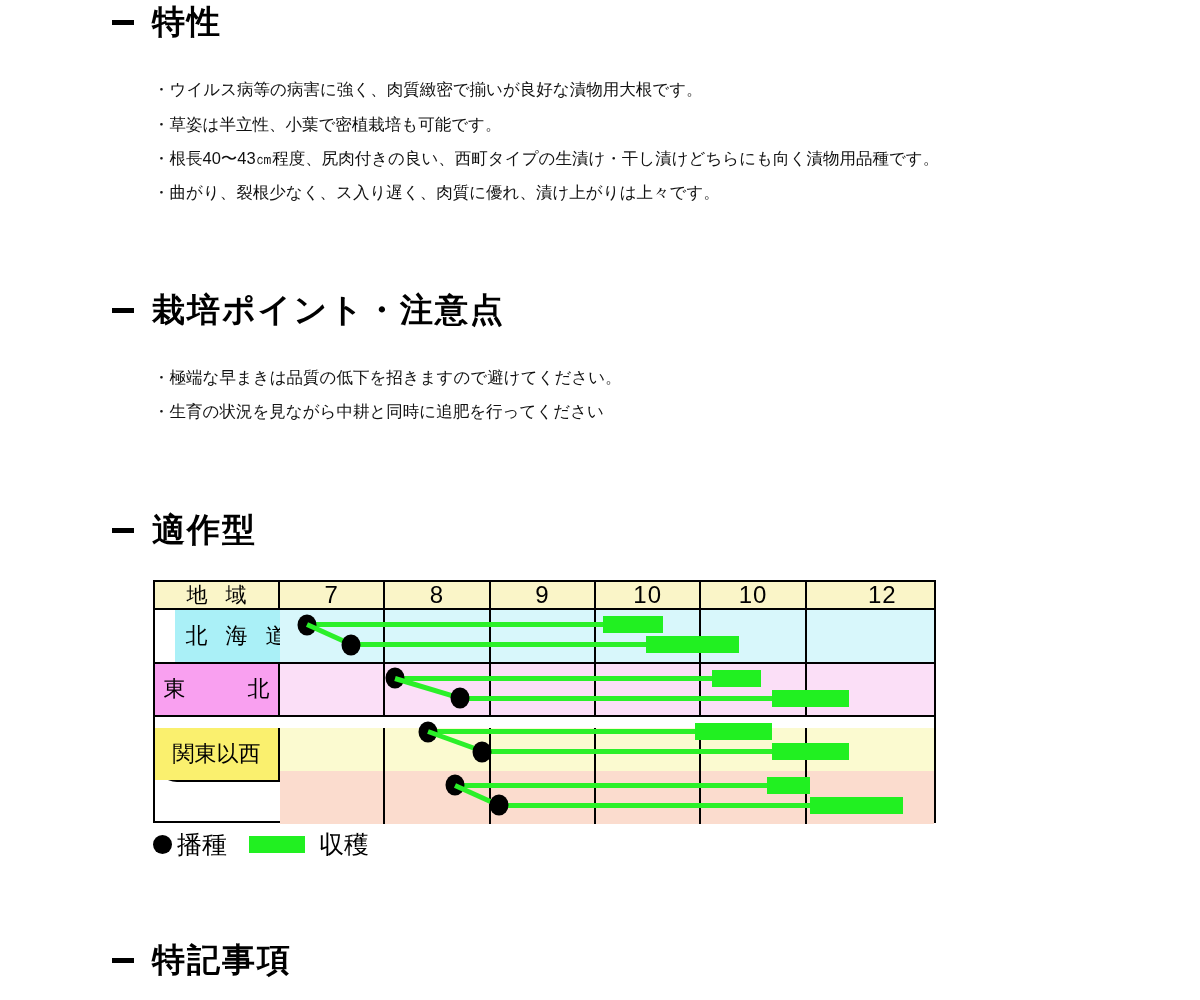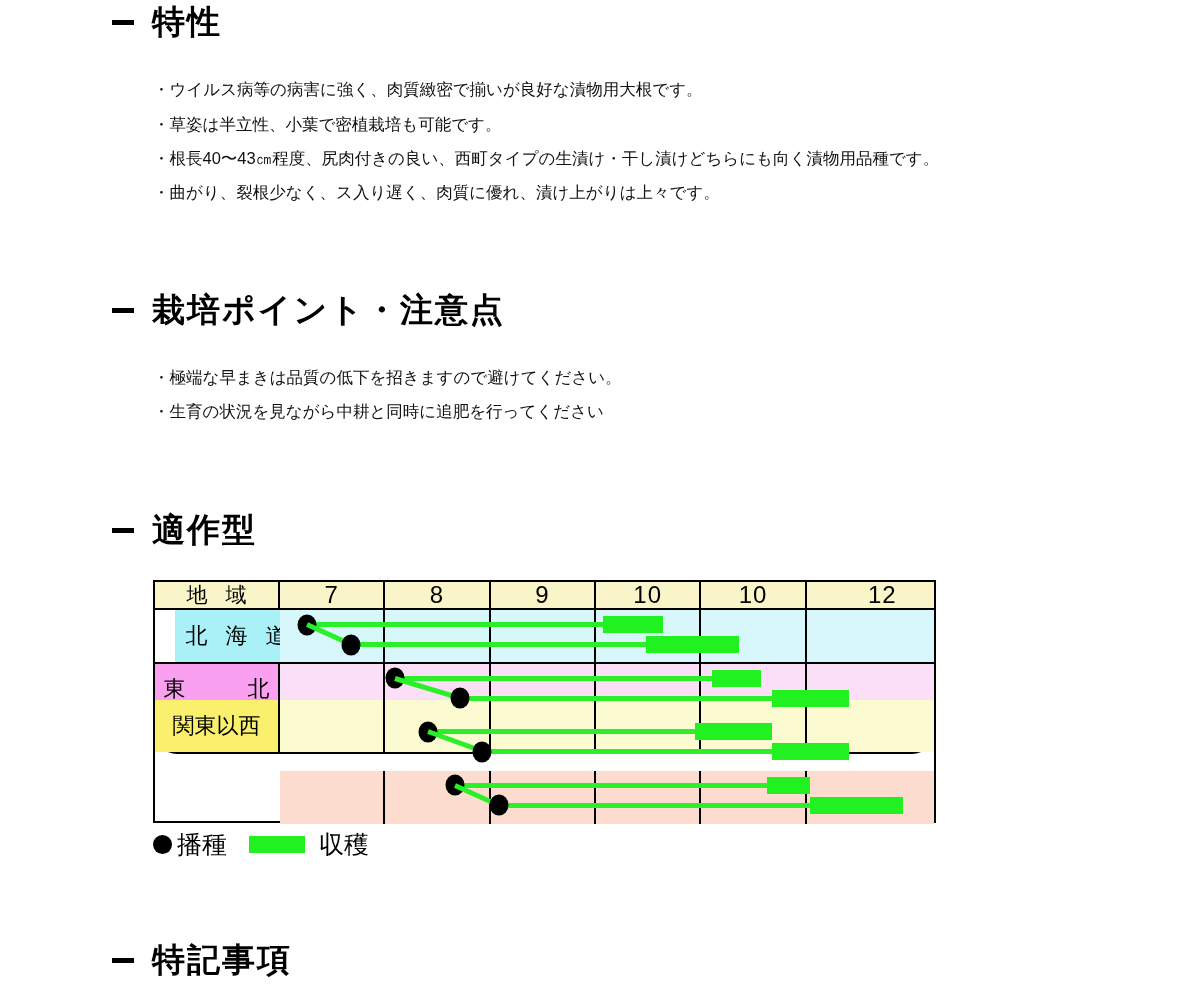--- a/index.html
+++ b/index.html
@@ -214,21 +214,21 @@
           <div class="rowlabel" style="background: rgb(249, 160, 240);">東　　北</div>
           <div class="cells">
             <div class="cell" style="background: rgb(251, 223, 247);"></div>
             <div class="cell" style="background: rgb(251, 223, 247);"></div>
             <div class="cell" style="background: rgb(251, 223, 247);"></div>
             <div class="cell" style="background: rgb(251, 223, 247);"></div>
             <div class="cell" style="background: rgb(251, 223, 247);"></div>
             <div class="cell lastcol" style="background: rgb(251, 223, 247);"></div>
           </div>
         </div>
-        <div class="tbl-row" style="top: 118px; height: 53.5px; border-radius: 22px;">
+        <div class="tbl-row" style="top: 146px; height: 53.5px; border-radius: 22px;">
           <div class="rowlabel tight" style="background: rgb(250, 240, 110);">関東以西</div>
           <div class="cells">
             <div class="cell" style="background: rgb(251, 250, 208);"></div>
             <div class="cell" style="background: rgb(251, 250, 208);"></div>
             <div class="cell" style="background: rgb(251, 250, 208);"></div>
             <div class="cell" style="background: rgb(251, 250, 208);"></div>
             <div class="cell" style="background: rgb(251, 250, 208);"></div>
             <div class="cell lastcol" style="background: rgb(251, 250, 208);"></div>
           </div>
         </div>

